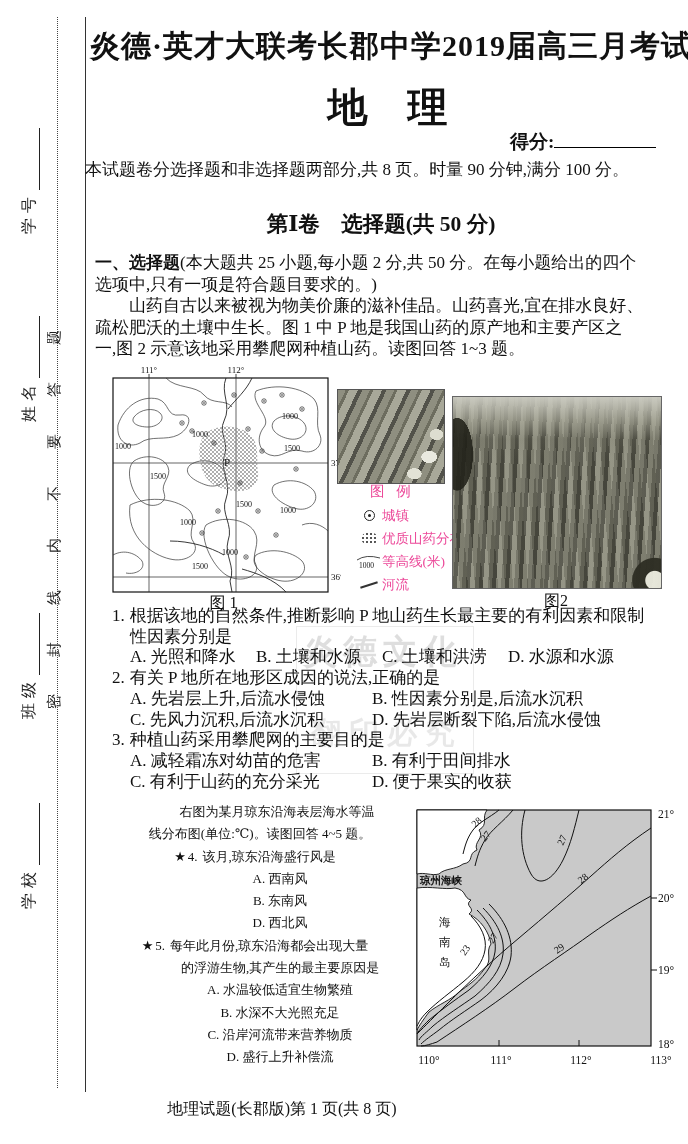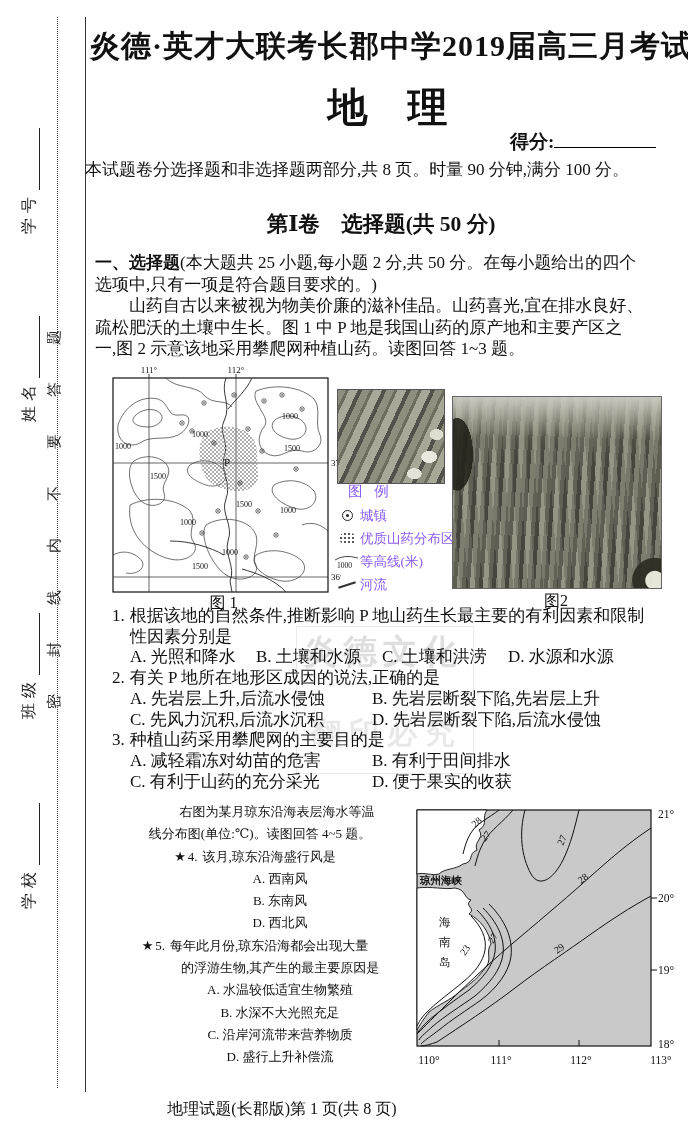--- a/index.html
+++ b/index.html
@@ -34,21 +34,21 @@
 
   
   .fig1-cap{left:106px;top:593px;width:235px;font-size:16px;}
   .yam-photo{left:337px;top:389px;width:106px;height:93px;border:1px solid #555;
      background:
        radial-gradient(ellipse 13px 10px at 86% 72%, #e9e9df 0 60%, rgba(0,0,0,0) 61%),
        radial-gradient(ellipse 11px 9px at 93% 48%, #ddddd0 0 60%, rgba(0,0,0,0) 61%),
        radial-gradient(ellipse 12px 9px at 72% 90%, #e2e2d6 0 60%, rgba(0,0,0,0) 61%),
        repeating-linear-gradient(115deg,#8f8f80 0 7px,#6d6d5f 7px 10px,#a8a899 10px 18px,#52524a 18px 22px),
        #1e1e1a;}
-  .legend{left:334px;top:482px;width:130px;font-size:13.5px;color:#8b5cf6;}
+  .legend{left:356px;top:482px;width:130px;font-size:13.5px;color:#ec4899;}
   .legend .row{display:flex;align-items:center;height:23px;}
   .legend .sym{width:26px;display:flex;justify-content:center;align-items:center;flex:0 0 26px;}
   .legend-title{padding-left:14px;font-size:14.5px;letter-spacing:4px;height:22px;}
   .town-sym{width:9px;height:9px;border:1px solid #222;border-radius:50%;display:flex;align-items:center;justify-content:center;}
   .town-sym i{width:3px;height:3px;background:#222;border-radius:50%;}
   .yam-sym{width:17px;height:13px;border-radius:50%;
      background-image:radial-gradient(#555 0.9px, rgba(0,0,0,0) 1px);background-size:4px 4px;}
   .river-sym{width:18px;height:2px;background:linear-gradient(90deg,#333,#333);transform:rotate(-18deg);}
   .fig2-photo{left:452px;top:396px;width:208px;height:191px;border:1px solid #666;
      background:
@@ -259,21 +259,21 @@
   <div class="abs fig2-cap ctr">图2</div>
 
   <div class="abs qsec1">
     <div class="nowrap"><span class="qnum">1.</span><span>根据该地的自然条件,推断影响 P 地山药生长最主要的有利因素和限制</span></div>
     <div class="nowrap qcont">性因素分别是</div>
     <div class="nowrap opts">
       <span class="opt4">A. 光照和降水</span><span class="opt4">B. 土壤和水源</span><span class="opt4">C. 土壤和洪涝</span><span>D. 水源和水源</span>
     </div>
     <div class="nowrap"><span class="qnum">2.</span><span>有关 P 地所在地形区成因的说法,正确的是</span></div>
     <div class="nowrap opts">
-      <span class="optL">A. 先岩层上升,后流水侵蚀</span><span>B. 先岩层断裂下陷,先岩层上升</span>
+      <span class="optL">A. 先岩层上升,后流水侵蚀</span><span>B. 性因素分别是,后流水沉积</span>
     </div>
     <div class="nowrap opts">
       <span class="optL">C. 先风力沉积,后流水沉积</span><span>D. 先岩层断裂下陷,后流水侵蚀</span>
     </div>
     <div class="nowrap"><span class="qnum">3.</span><span>种植山药采用攀爬网的主要目的是</span></div>
     <div class="nowrap opts">
       <span class="optL">A. 减轻霜冻对幼苗的危害</span><span>B. 有利于田间排水</span>
     </div>
     <div class="nowrap opts">
       <span class="optL">C. 有利于山药的充分采光</span><span>D. 便于果实的收获</span>

